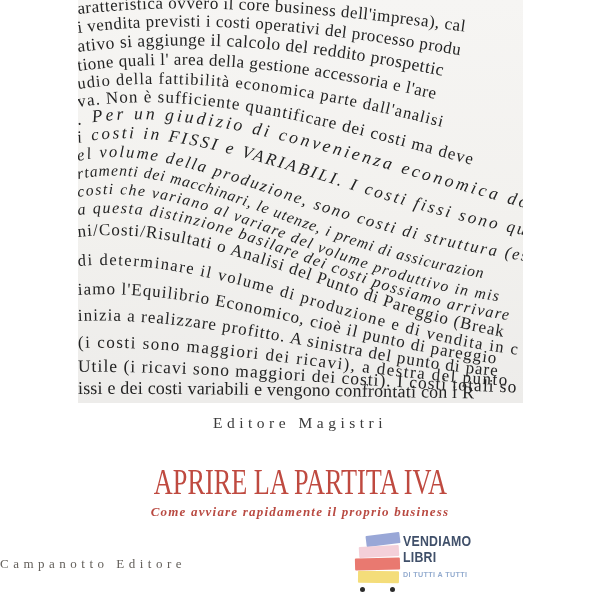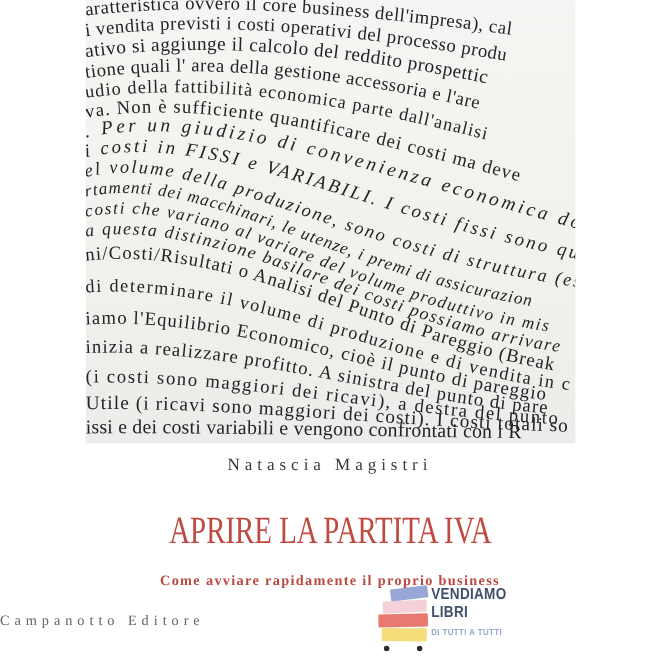--- a/index.html
+++ b/index.html
@@ -22,29 +22,29 @@
     position:absolute;left:0;top:414px;width:600px;text-align:center;
     font-size:15.5px;letter-spacing:4.5px;color:#3a3a3a;
   }
   .title{
     position:absolute;left:0;top:464px;width:600px;text-align:center;
     color:#bf4a40;font-size:35px;line-height:38px;white-space:nowrap;
   }
   .title .squeeze{display:inline-block;transform:scaleX(0.75);transform-origin:50% 50%;}
   .subtitle{
     position:absolute;left:0;top:504px;width:600px;text-align:center;
-    color:#b94a42;font-size:13px;font-weight:bold;
-    letter-spacing:1.2px;white-space:nowrap;margin-top:16px;
+    color:#b94a42;font-size:13px;font-style:italic;font-weight:bold;
+    letter-spacing:1.2px;white-space:nowrap;
   }
   .publisher{
     position:absolute;left:0;top:556px;width:600px;text-align:left;
     color:#64605b;font-size:13px;letter-spacing:4.5px;z-index:1;white-space:nowrap;
   }
   
-  .badge{position:absolute;left:341px;top:530px;width:130px;height:66px;z-index:2;}
+  .badge{position:absolute;left:352px;top:530px;width:130px;height:66px;z-index:2;}
   .book{position:absolute;border-radius:1px;opacity:0.88;}
   .book.blue  {left:14px;top:4px; width:34px;height:11px;background:#8b9bd1;transform:rotate(-7deg);}
   .book.pink  {left:7px; top:16px;width:40px;height:11px;background:#f3cad4;transform:rotate(-3deg);}
   .book.red   {left:3px; top:28px;width:45px;height:12px;background:#e6675c;transform:rotate(-1.5deg);}
   .book.yellow{left:6px; top:41px;width:41px;height:12px;background:#f3d868;transform:rotate(0.5deg);}
   .wheel{position:absolute;width:5px;height:5px;border-radius:50%;background:#2b2b2b;}
   .wheel.left {left:8px; top:57px;}
   .wheel.right{left:38px;top:57px;}
   .badge-text{position:absolute;left:51px;top:3px;font-family:"Liberation Sans",sans-serif;}
   .badge-name{
@@ -99,21 +99,21 @@
       <text font-size="17" letter-spacing="1"><textPath href="#p12">ni/Costi/Risultati o Analisi del Punto di Pareggio (Break</textPath></text>
       <text font-size="16.5" letter-spacing="1.5"><textPath href="#p13">di determinare il volume di produzione e di vendita in c</textPath></text>
       <text font-size="17" letter-spacing="1"><textPath href="#p14">iamo l'Equilibrio Economico, cioè il punto di pareggio</textPath></text>
       <text font-size="17" letter-spacing="1"><textPath href="#p15">inizia a realizzare profitto. A sinistra del punto di pare</textPath></text>
       <text font-size="17" letter-spacing="1.5"><textPath href="#p16">(i costi sono maggiori dei ricavi), a destra del punto</textPath></text>
       <text font-size="17.5" letter-spacing="1"><textPath href="#p17">Utile (i ricavi sono maggiori dei costi). I costi totali so</textPath></text>
       <text font-size="18" letter-spacing="0.2"><textPath href="#p18">issi e dei costi variabili e vengono confrontati con i R</textPath></text>
     </svg>
   </div>
 
-  <div class="author">Natascia Magistri</div>
+  <div class="author">Editore Magistri</div>
 
   <div class="title"><span class="squeeze">APRIRE LA PARTITA IVA</span></div>
 
   <div class="subtitle">Come avviare rapidamente il proprio business</div>
 
   <div class="publisher">Campanotto Editore</div>
 
   <div class="badge">
     <div class="book blue"></div>
     <div class="book pink"></div>

